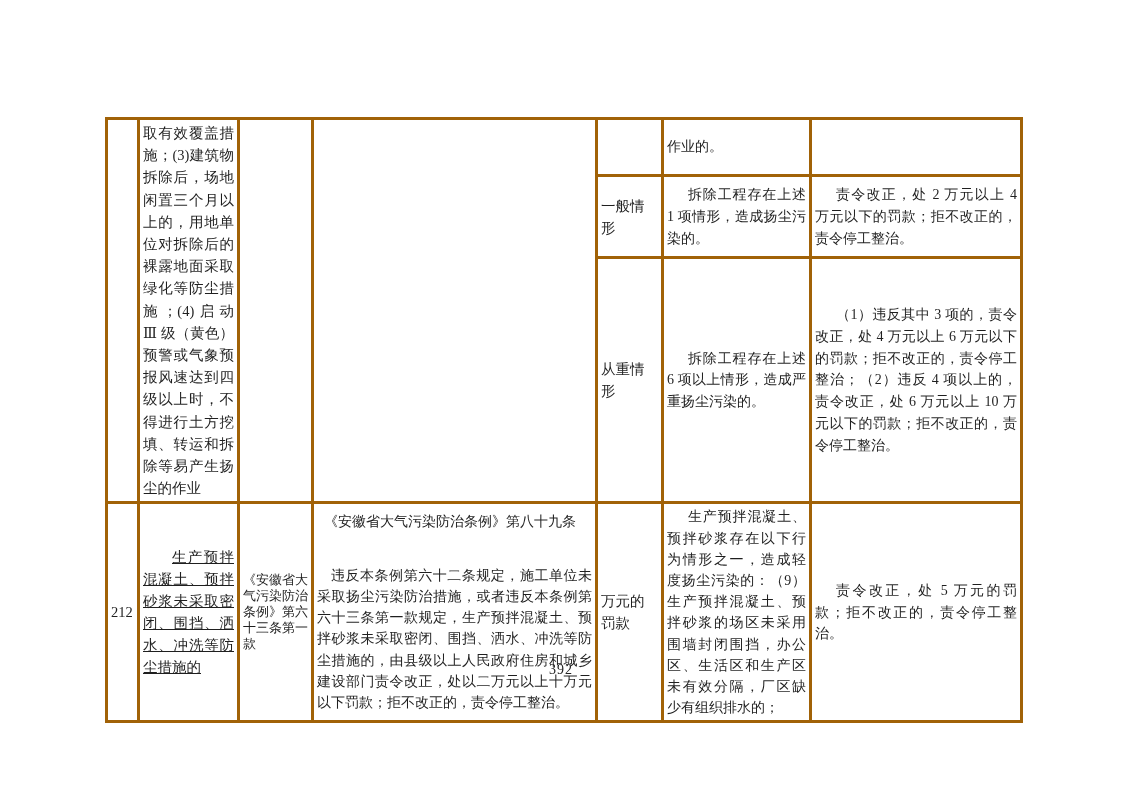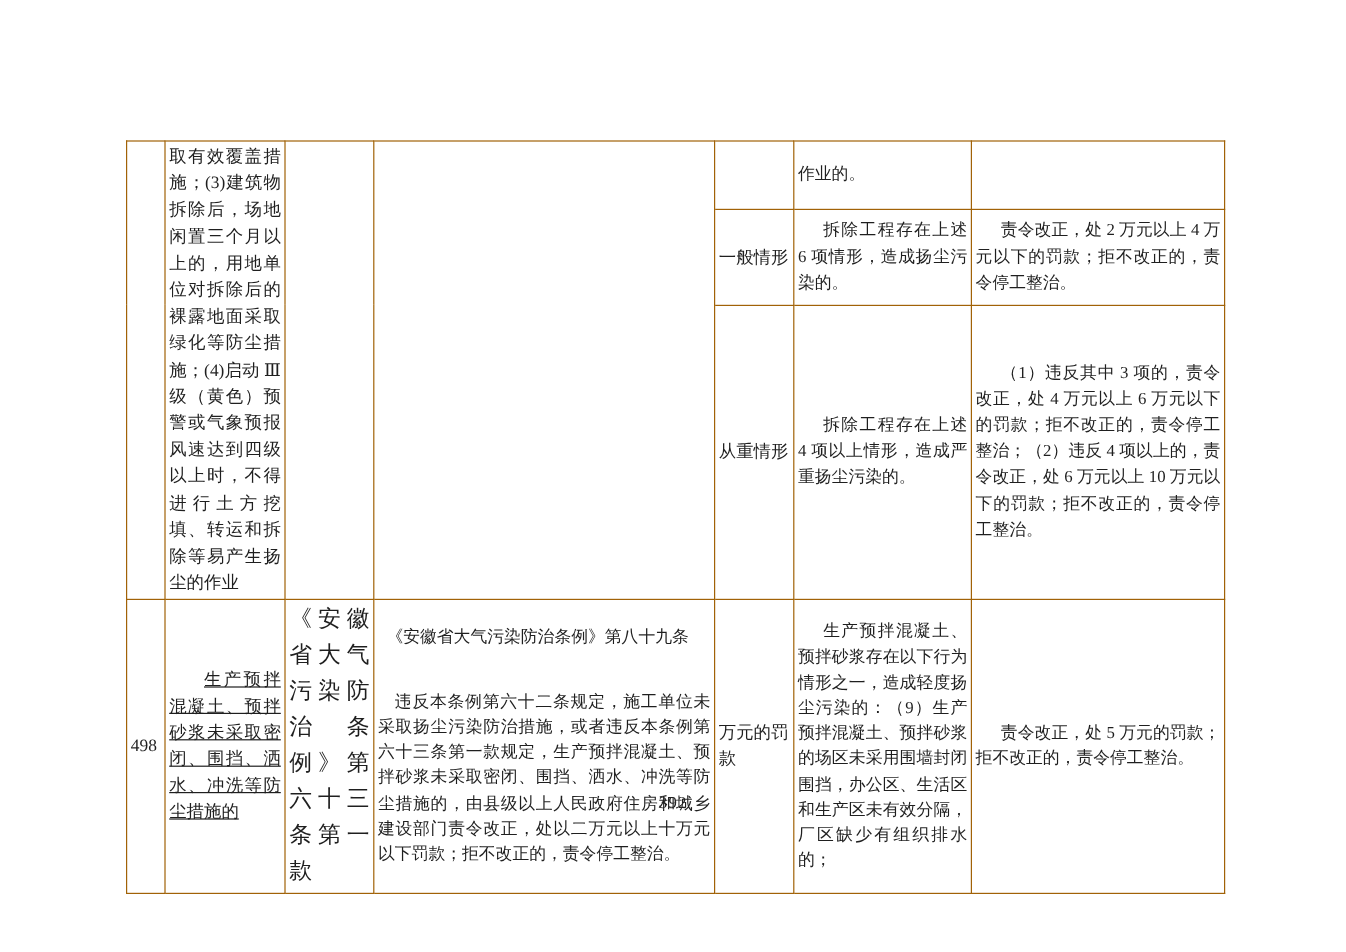--- a/index.html
+++ b/index.html
@@ -20,21 +20,21 @@
   table.law {
     position: absolute;
     left: 105px; top: 117px;
     width: 915px;
     border-collapse: collapse;
     table-layout: fixed;
     font-size: 14.5px;
     line-height: 22px;
   }
   table.law td {
-    border: 1px solid #a16207;
+    border: 3px solid #a16207;
     padding: 2px 3px;
     vertical-align: middle;
     overflow: hidden;
     word-break: break-all;
   }
   tr.r1 { height: 51px; }
   tr.r2 { height: 69px; }
   tr.r3 { height: 218px; }
   tr.r4 { height: 197px; }
 
@@ -44,21 +44,21 @@
   .just {
     text-align: justify;
     text-align-last: left;
   }
   .ind15 { text-indent: 1.5em; }
   .ind2  { text-indent: 2em; text-decoration: underline; }
   .ind05 { text-indent: 0.5em; }
   .ind1  { text-indent: 1em; margin-top: 32px; }
 
   td.c-viol  { line-height: 22.2px; }
-  td.c-basis { font-size: 19px; line-height: 30px; padding: 2px 2px; }
+  td.c-basis { font-size: 13px; line-height: 16px; padding: 2px 2px; }
   td.c-statute {
     font-size: 14px;
     line-height: 21.3px;
     padding: 10px 4px 2px 4px;
   }
   td.c-sit, td.c-pen { font-size: 14px; line-height: 21.8px; }
   td.c-sit498 { font-size: 14px; line-height: 21.2px; padding-top: 3px; }
   td.c-sev { font-size: 14.5px; }
 
   .pagenum {
@@ -98,39 +98,39 @@
       <td class="c-sev ctr"></td>
       <td class="c-sit top">
         <div>作业的。</div>
       </td>
       <td class="c-pen"></td>
     </tr>
 
     <tr class="r2">
       <td class="c-sev ctr">一般情形</td>
       <td class="c-sit">
-        <div class="just ind15">拆除工程存在上述 6 项情形，造成扬尘污染的。</div>
+        <div class="just ind15">拆除工程存在上述 1 项情形，造成扬尘污染的。</div>
       </td>
       <td class="c-pen">
         <div class="just ind15">责令改正，处 2 万元以上 4 万元以下的罚款；拒不改正的，责令停工整治。</div>
       </td>
     </tr>
 
     <tr class="r3">
       <td class="c-sev ctr">从重情形</td>
       <td class="c-sit">
-        <div class="just ind15">拆除工程存在上述 4 项以上情形，造成严重扬尘污染的。</div>
+        <div class="just ind15">拆除工程存在上述 6 项以上情形，造成严重扬尘污染的。</div>
       </td>
       <td class="c-pen">
         <div class="just ind15">（1）违反其中 3 项的，责令改正，处 4 万元以上 6 万元以下的罚款；拒不改正的，责令停工整治；（2）违反 4 项以上的，责令改正，处 6 万元以上 10 万元以下的罚款；拒不改正的，责令停工整治。</div>
       </td>
     </tr>
 
     <tr class="r4">
-      <td class="ctr">498</td>
+      <td class="ctr">212</td>
       <td>
         <div class="just ind2">生产预拌混凝土、预拌砂浆未采取密闭、围挡、洒水、冲洗等防尘措施的</div>
       </td>
       <td class="c-basis">
         <div class="just">《安徽省大气污染防治条例》第六十三条第一款</div>
       </td>
       <td class="c-statute top">
         <div class="ind05">《安徽省大气污染防治条例》第八十九条</div>
         <div class="just ind1">违反本条例第六十二条规定，施工单位未采取扬尘污染防治措施，或者违反本条例第六十三条第一款规定，生产预拌混凝土、预拌砂浆未采取密闭、围挡、洒水、冲洗等防尘措施的，由县级以上人民政府住房和城乡建设部门责令改正，处以二万元以上十万元以下罚款；拒不改正的，责令停工整治。</div>
       </td>

